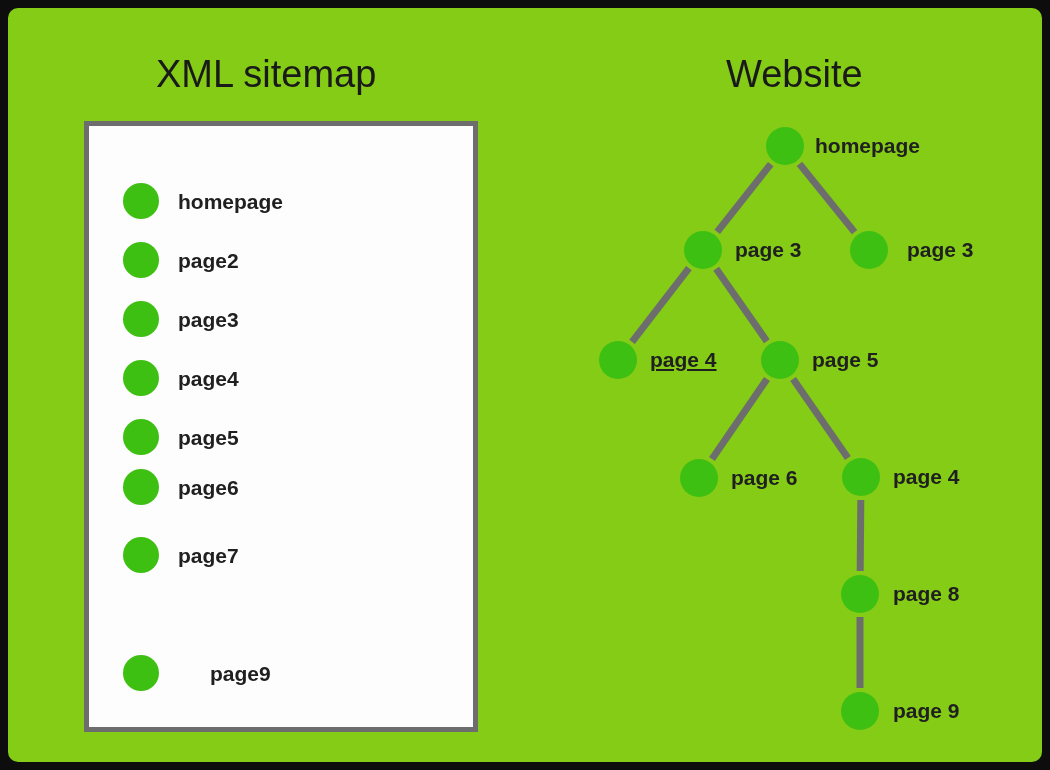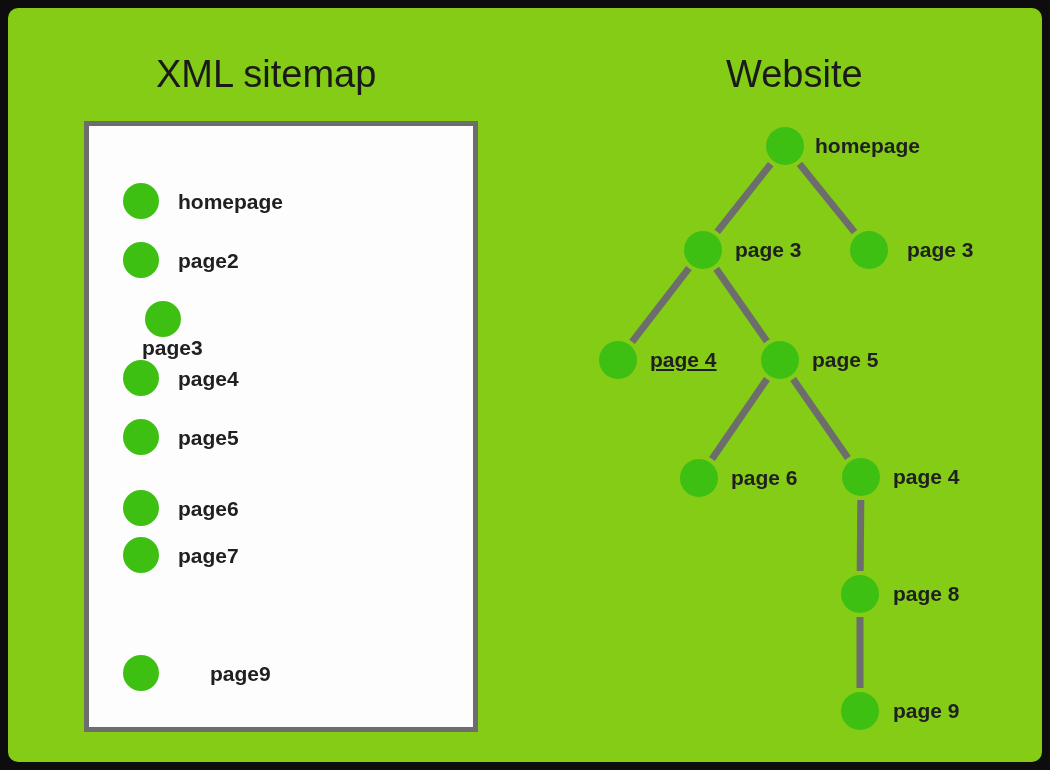--- a/index.html
+++ b/index.html
@@ -141,33 +141,33 @@
     <div id="sitemap-box">
       <div id="sitemap-list">
           <div class="list-row" style="top: 57px;">
             <span class="list-dot" style="background: rgb(62, 192, 18);"></span>
             <span class="list-label">homepage</span>
           </div>
           <div class="list-row" style="top: 116px;">
             <span class="list-dot" style="background: rgb(62, 192, 18);"></span>
             <span class="list-label">page2</span>
           </div>
-          <div class="list-row" style="top: 175px; flex-direction: column;">
+          <div class="list-row" style="top: 175px;">
             <span class="list-dot" style="background: rgb(62, 192, 18);"></span>
             <span class="list-label">page3</span>
           </div>
           <div class="list-row" style="top: 234px; justify-content: center;">
             <span class="list-dot" style="background: rgb(62, 192, 18);"></span>
             <span class="list-label">page4</span>
           </div>
           <div class="list-row" style="top: 293px; justify-content: space-between;">
             <span class="list-dot" style="background: rgb(62, 192, 18);"></span>
             <span class="list-label">page5</span>
           </div>
-          <div class="list-row" style="top: 364px;">
+          <div class="list-row" style="top: 343px;">
             <span class="list-dot" style="background: rgb(62, 192, 18);"></span>
             <span class="list-label">page6</span>
           </div>
           <div class="list-row" style="top: 411px;">
             <span class="list-dot" style="background: rgb(62, 192, 18);"></span>
             <span class="list-label">page7</span>
           </div>
           <div class="list-row" style="top: 529px; gap: 32px;">
             <span class="list-dot" style="background: rgb(62, 192, 18);"></span>
             <span class="list-label">page9</span>

